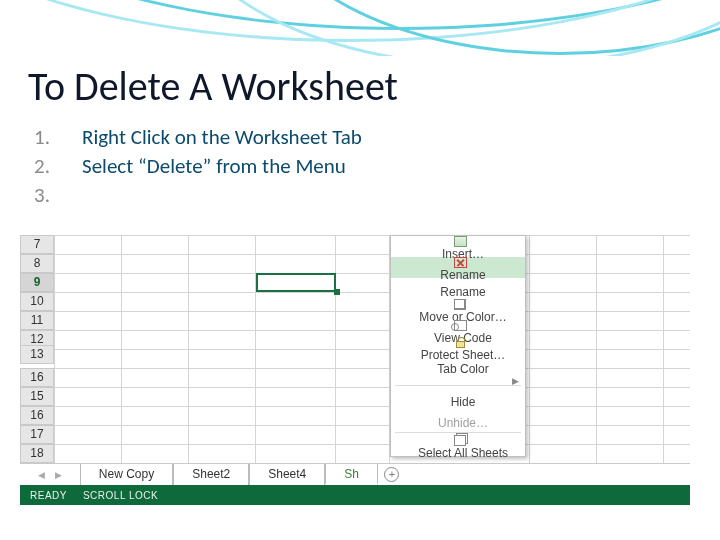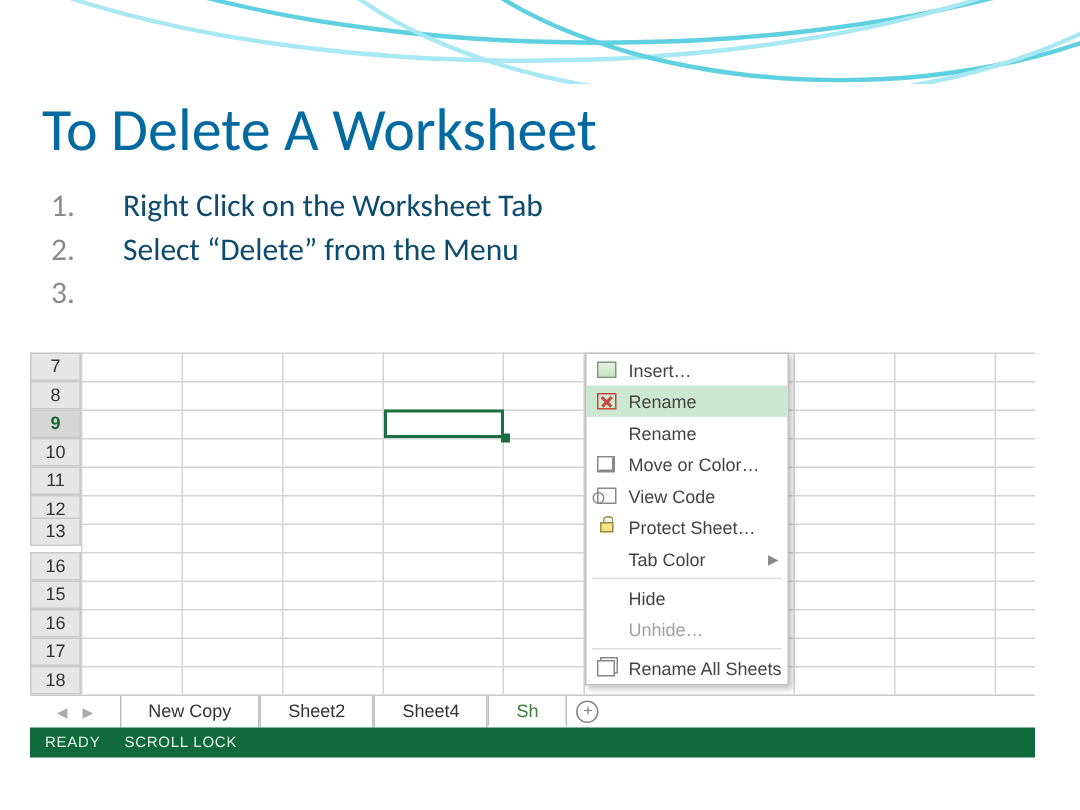--- a/index.html
+++ b/index.html
@@ -28,21 +28,21 @@
   .curve.c1 { top: -130px; left: -50px; border-color: #5fd0e0; }
   .curve.c2 { top: -118px; left: -100px; border-color: #a8e8f2; }
   .curve.c2b { top: -105px; left: 260px; width: 600px; border-color: #5fd0e0; }
   .curve.c3 { top: -92px; left: 180px; width: 640px; border-color: #a8e8f2; }
   .slide-title {
     position: absolute;
     top: 62px;
     left: 28px;
     font-size: 40px;
     font-weight: 400;
-    color: #0369a1;
+    color: #0f172a;
   }
   .steps-list {
     position: absolute;
     top: 124px;
     left: 34px;
   }
   .step-row { display: flex; margin-bottom: 3px; }
   .step-num {
     color: #8a8a8a;
     font-size: 21px;
@@ -110,20 +110,21 @@
     width: 136px;
     background: #fff;
     border: 1px solid #c0c0c0;
     box-shadow: 2px 2px 4px rgba(0,0,0,0.25);
   }
   .ctx-row {
     display: flex;
     align-items: center;
     height: 21px;
     padding-left: 4px;
+    flex-direction: column;
   }
   .ctx-row .mi-icon {
     width: 18px; height: 16px;
     display: flex; align-items: center; justify-content: center;
   }
   .ctx-row .mi-label {
     padding-left: 6px;
     color: #444;
     font-size: 12px;
   }
@@ -336,21 +337,21 @@
     </div>
     <div class="ctx-row dim">
       <span class="mi-icon"></span>
       <span class="mi-label">Unhide…</span>
     </div>
     <div class="ctx-sep"></div>
     <div class="ctx-row">
       <span class="mi-icon">
           <span class="ic-sheets"></span>
         </span>
-      <span class="mi-label">Rename All Sheets</span>
+      <span class="mi-label">Select All Sheets</span>
     </div>
   </div>
 
   <div class="tab-bar">
     <div class="nav-tris">
       <span>◀</span>
       <span>▶</span>
     </div>
     <div class="sheet-tab">New Copy</div>
     <div class="sheet-tab">Sheet2</div>

